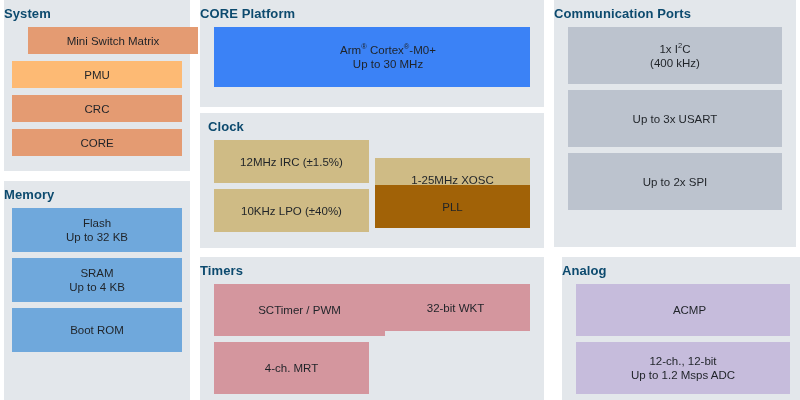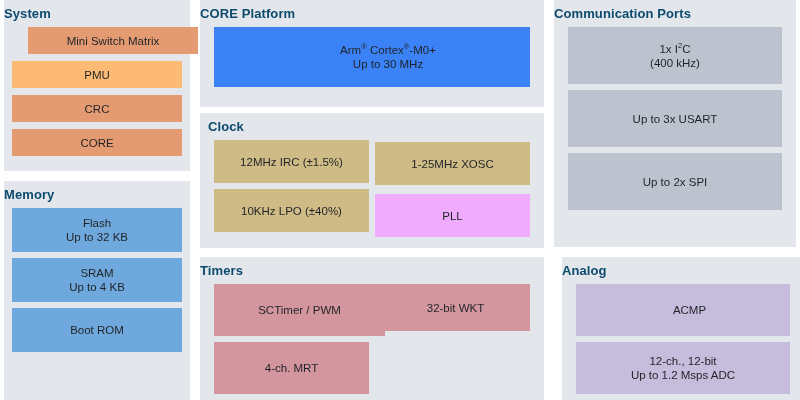--- a/index.html
+++ b/index.html
@@ -99,27 +99,27 @@
       </div>
     </div>
   </div>
 
   <div class="panel" style="left:200px; top:113px; width:344px; height:135px;padding-left:8px;">
     <div class="panel-title">Clock</div>
     <div class="blocks">
       <div class="block" style="left:6px; top:0px; width:155px; height:43px; background:#cfbb85;">
         <span class="block-label">12MHz IRC (±1.5%)</span>
       </div>
-      <div class="block" style="left:167px; top:2px; width:155px; height:43px; background:#cfbb85;">
+      <div class="block" style="left:167px; top:18px; width:155px; height:43px; background:#cfbb85;">
         <span class="block-label">1-25MHz XOSC</span>
       </div>
       <div class="block" style="left:6px; top:49px; width:155px; height:43px; background:#cfbb85;">
         <span class="block-label">10KHz LPO (±40%)</span>
       </div>
-      <div class="block" style="left:167px; top:54px; width:155px; height:43px; background:#f0abfc;">
+      <div class="block" style="left:167px; top:45px; width:155px; height:43px; background:#a16207;">
         <span class="block-label">PLL</span>
       </div>
     </div>
   </div>
 
   <div class="panel" style="left:200px; top:257px; width:344px; height:143px;">
     <div class="panel-title">Timers</div>
     <div class="blocks">
       <div class="block" style="left:6px; top:0px; width:171px; height:52px; background:#d4969e;">
         <span class="block-label">SCTimer / PWM</span>

